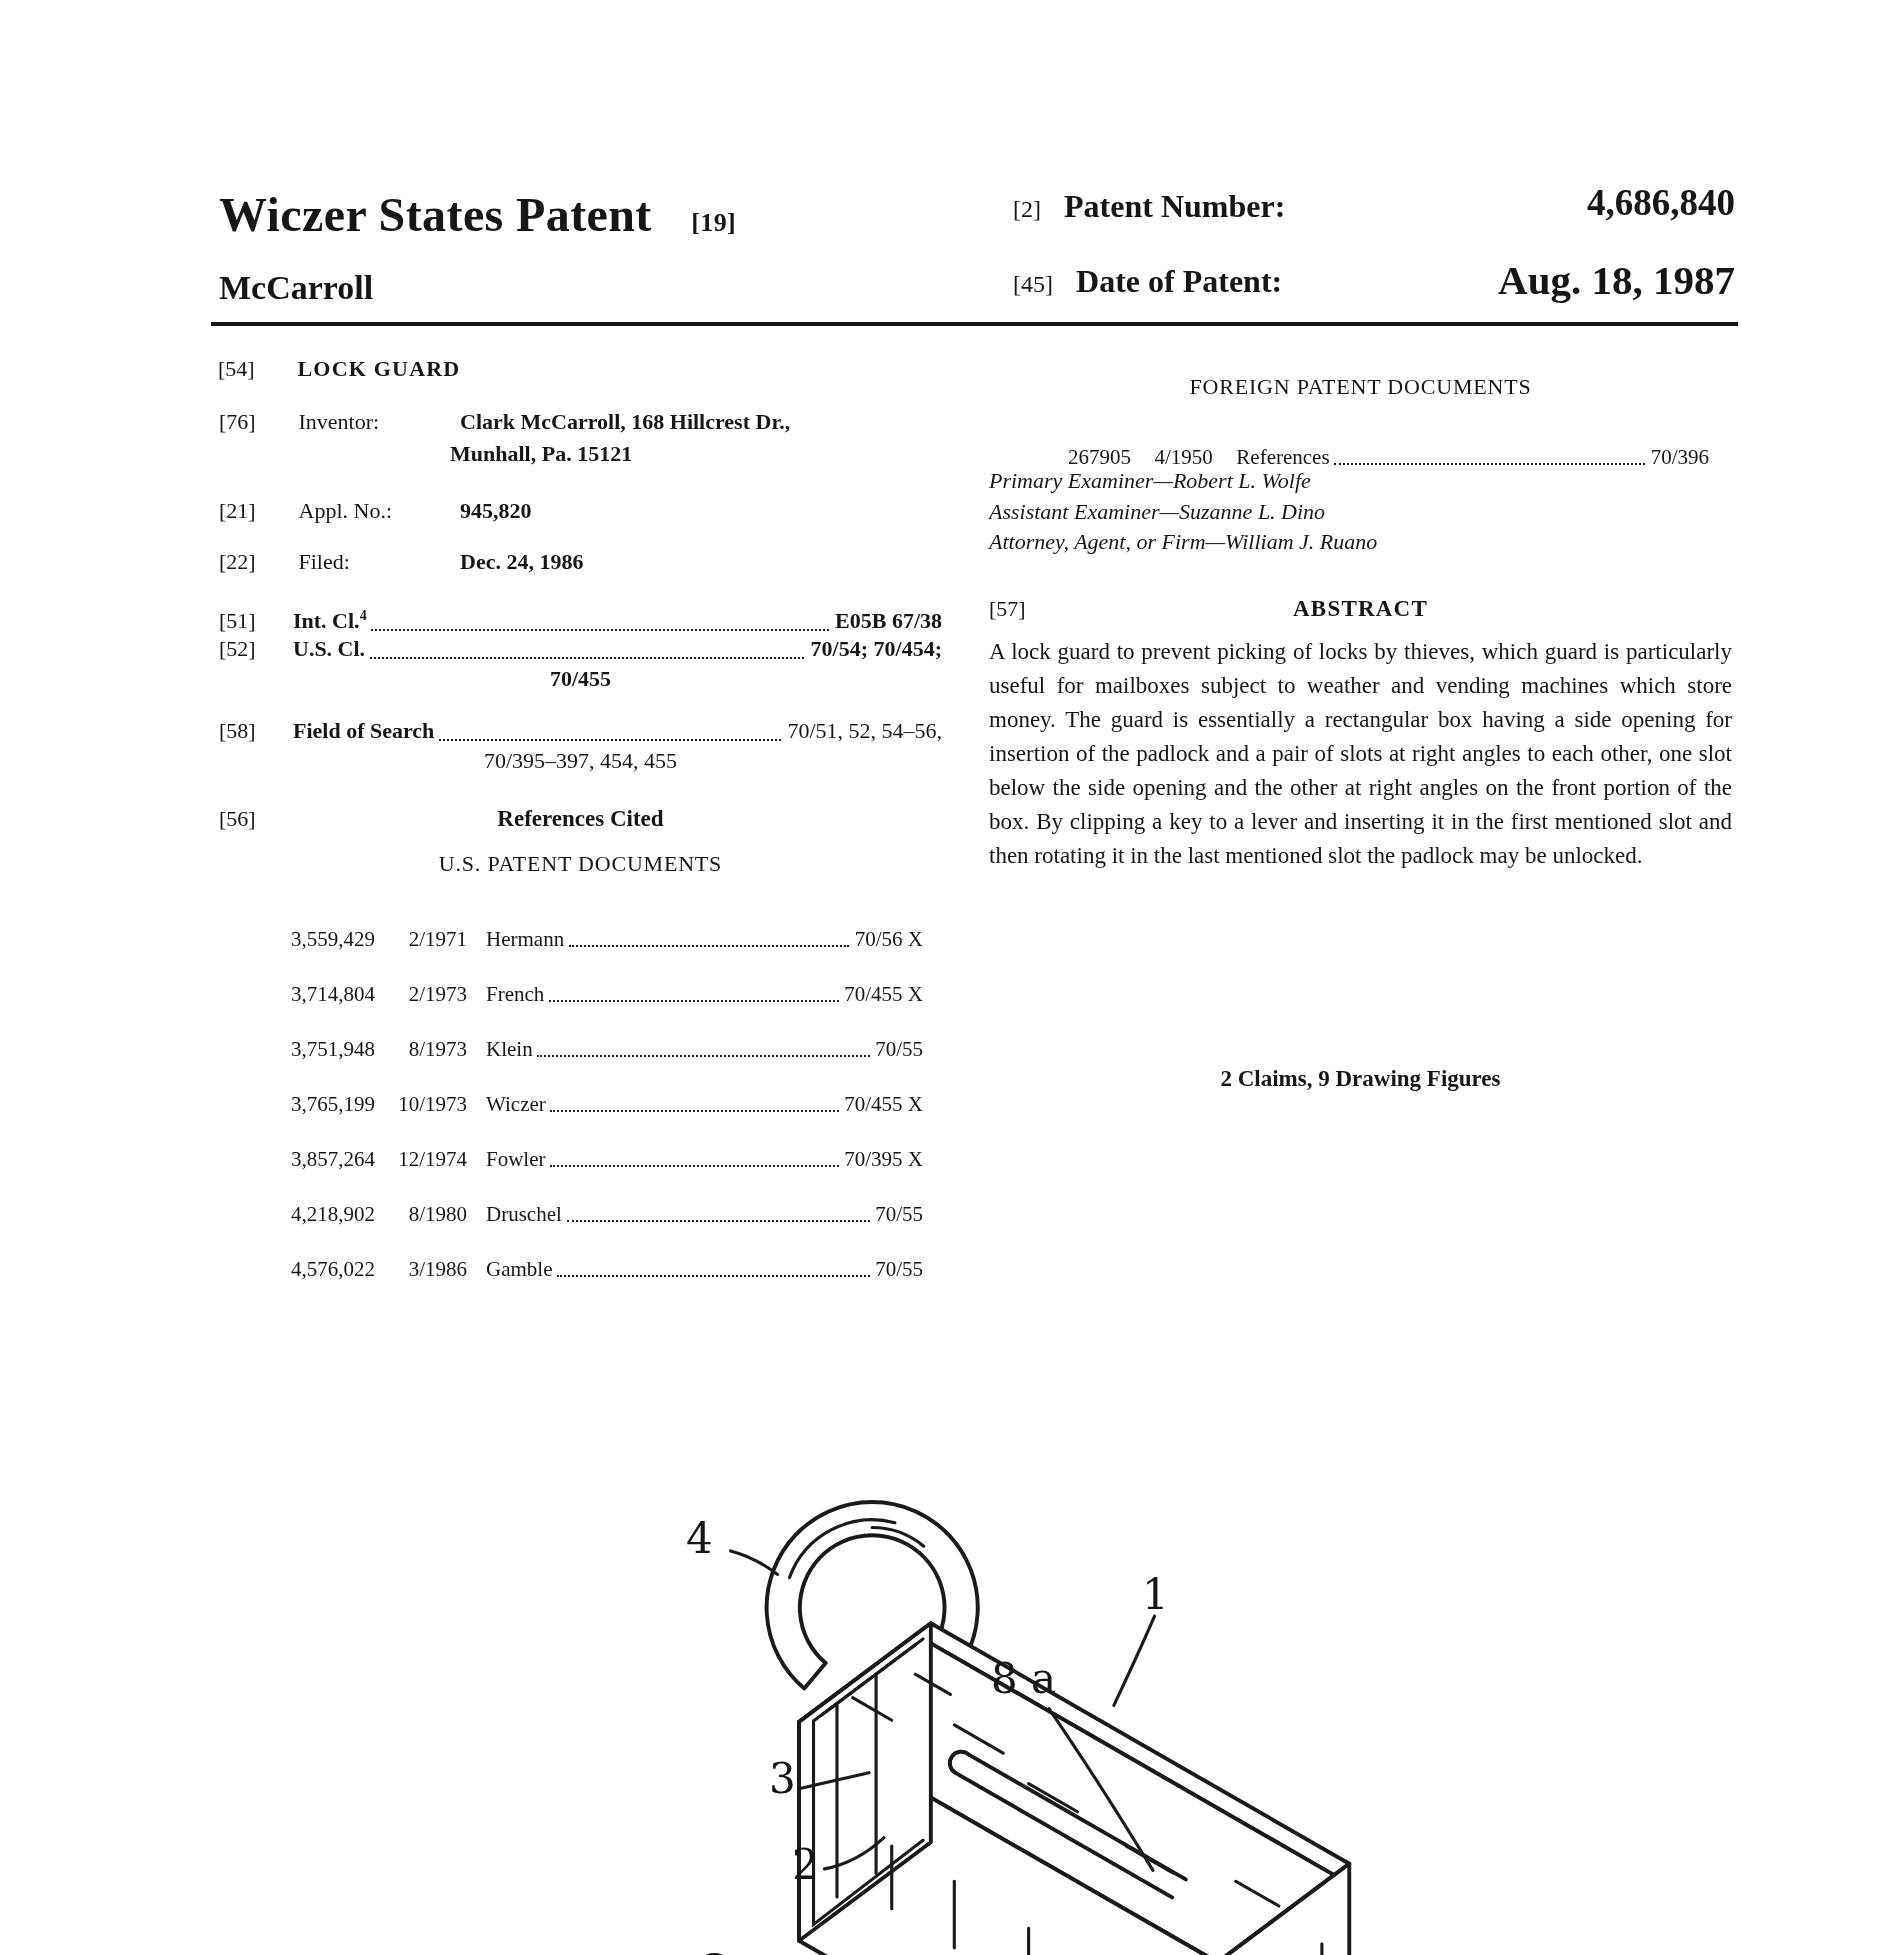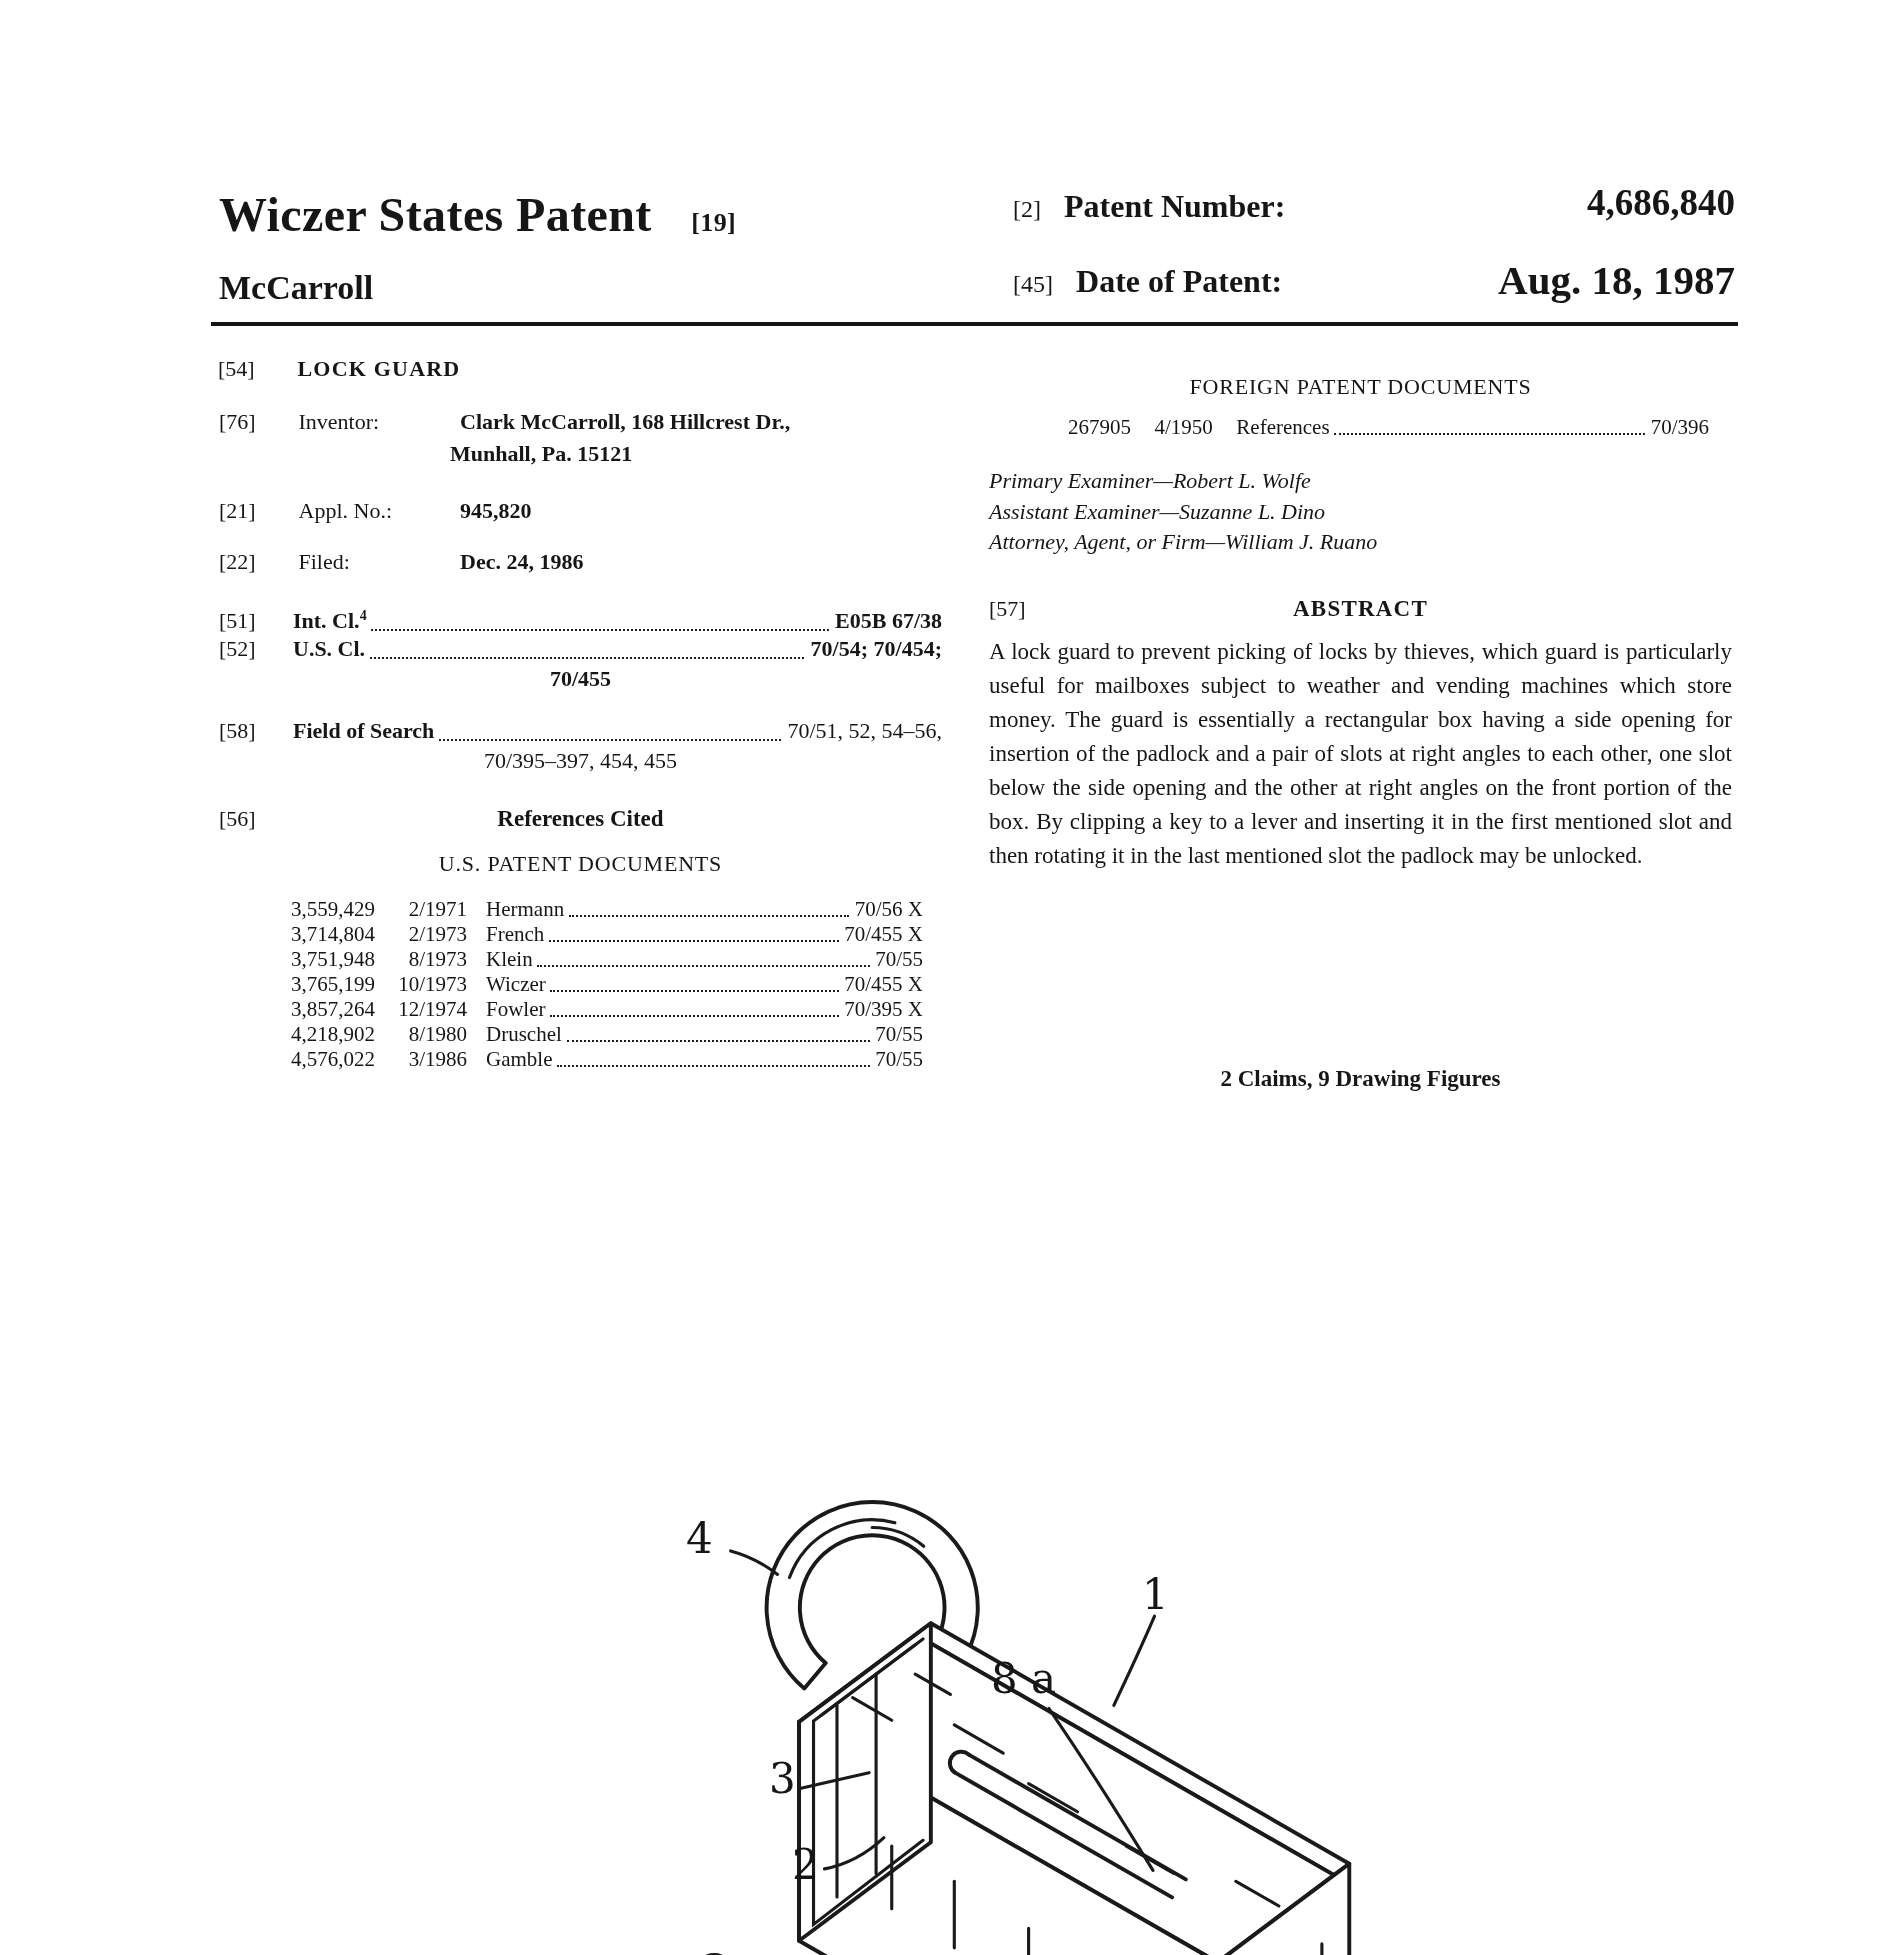--- a/index.html
+++ b/index.html
@@ -18,21 +18,21 @@
   .kind{font-size:26px;font-weight:bold;}
   .inventor-top{font-size:34px;font-weight:bold;}
   .hlabel{font-size:32px;font-weight:bold;}
   .hcode{font-size:24px;}
   .pnum{font-size:37px;font-weight:bold;}
   .pdate{font-size:41px;font-weight:bold;}
   .rule{background:#141414;}
   
   .t{font-size:22px;line-height:30px;white-space:nowrap;}
   .sechead{font-size:23px;font-weight:bold;}
-  .refrow{display:flex;align-items:flex-end;font-size:21px;line-height:25px;white-space:nowrap;}
+  .refrow{display:flex;align-items:flex-end;font-size:21px;line-height:25px;white-space:nowrap;margin-top:30px;}
   .rn{width:117px;text-align:right;}
   .rd{width:92px;text-align:right;}
   .rname{margin-left:19px;}
   .rdots{flex:1;border-bottom:2.3px dotted #1b1b1b;margin:0 5.5px 4.7px 4.7px;min-width:23.5px;}
   .rclass{text-align:right;}
   .abstract{font-size:23px;line-height:34px;text-align:justify;white-space:normal;}
   
   .fig{position:absolute;left:618px;top:1455px;width:743px;height:841px;}
   .fig-label{position:absolute;font-family:"DejaVu Serif", serif;font-size:42px;color:#161616;}
   svg .ln{fill:none;stroke:#1a1a1a;stroke-width:10;stroke-linecap:round;stroke-linejoin:round;}

